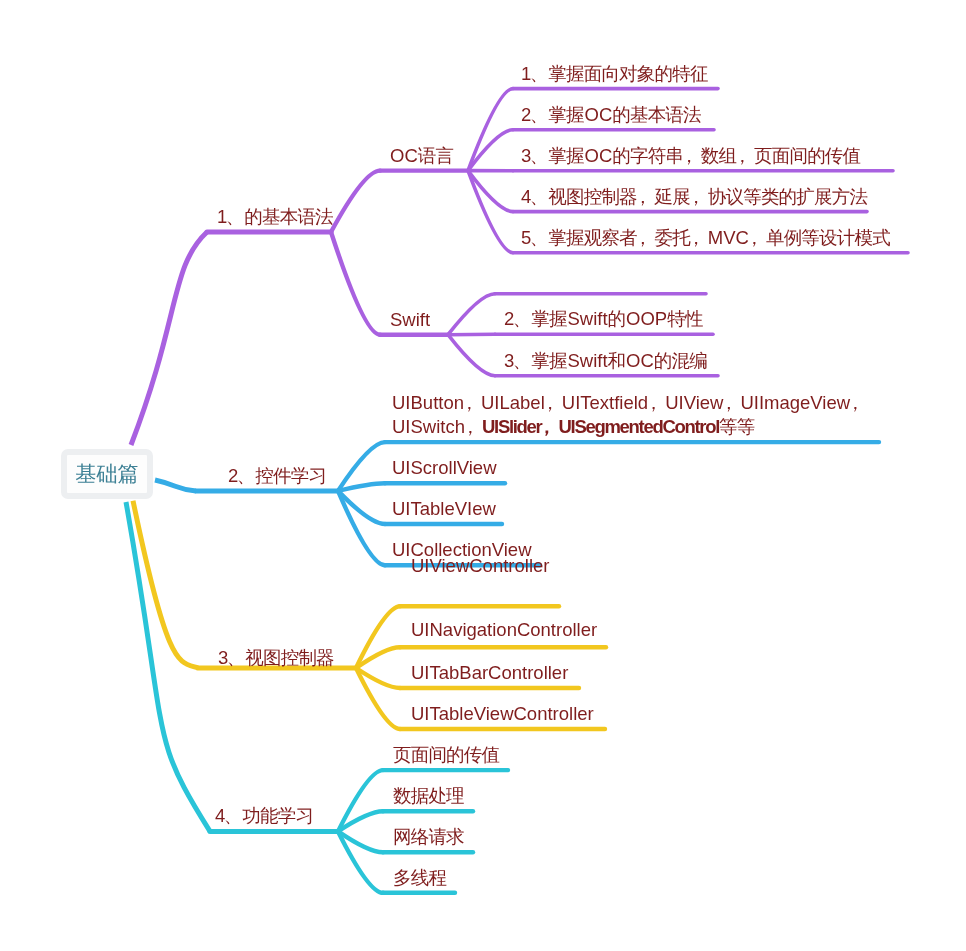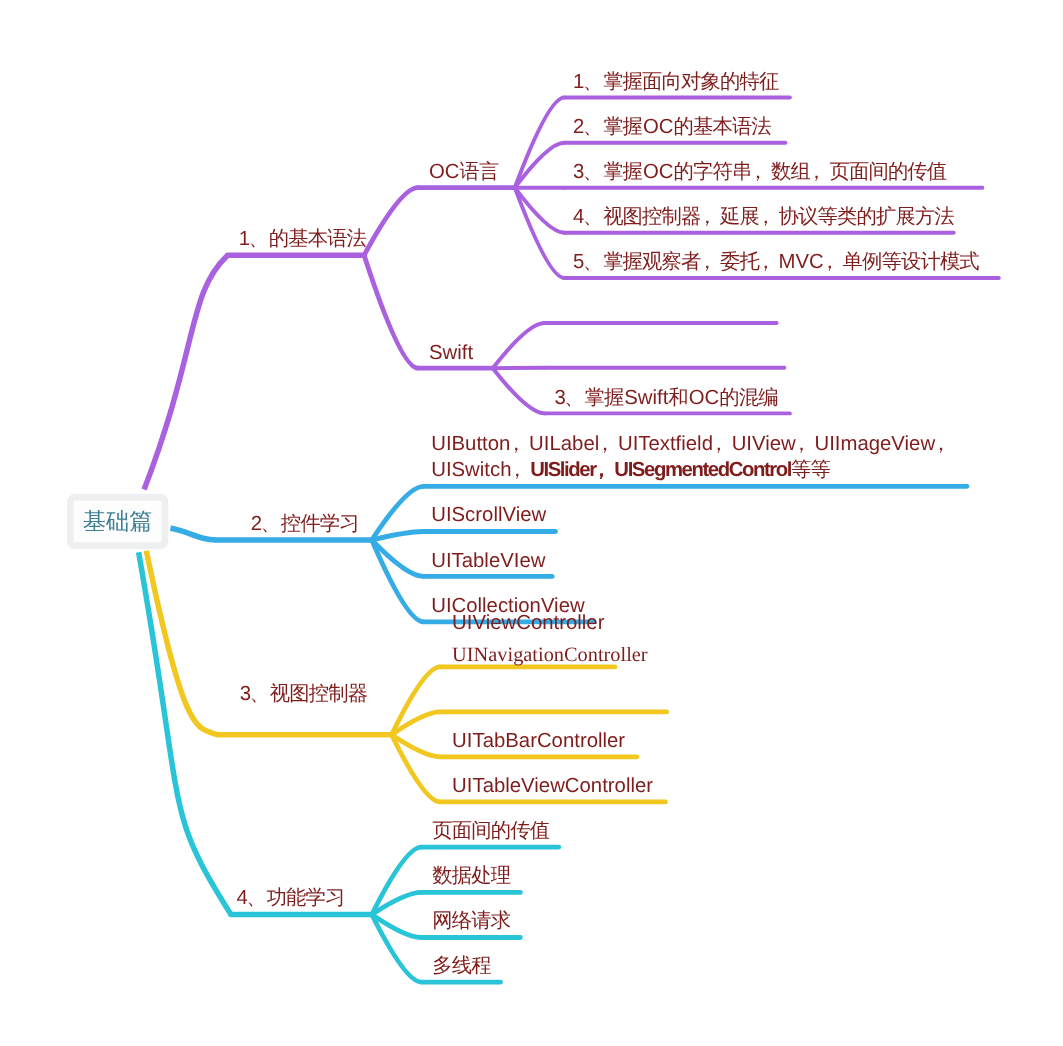--- a/index.html
+++ b/index.html
@@ -80,29 +80,30 @@
       <span>基础篇</span>
     </div>
     <div class="node-label" style="left: 217px; top: 205px;"><span class="lat">1</span><span class="idc">、</span><span class="cjk">的基本语法</span></div>
     <div class="node-label" style="left: 390px; top: 143.6px;"><span class="lat">OC</span><span class="cjk">语言</span></div>
     <div class="node-label" style="left: 521px; top: 61.6px;"><span class="lat">1</span><span class="idc">、</span><span class="cjk">掌握面向对象的特征</span></div>
     <div class="node-label" style="left: 521px; top: 102.7px;"><span class="lat">2</span><span class="idc">、</span><span class="cjk">掌握</span><span class="lat">OC</span><span class="cjk">的基本语法</span></div>
     <div class="node-label" style="left: 521px; top: 143.7px;"><span class="lat">3</span><span class="idc">、</span><span class="cjk">掌握</span><span class="lat">OC</span><span class="cjk">的字符串</span><span class="fwp">，</span><span class="cjk">数组</span><span class="fwp">，</span><span class="cjk">页面间的传值</span></div>
     <div class="node-label" style="left: 521px; top: 184.6px;"><span class="lat">4</span><span class="idc">、</span><span class="cjk">视图控制器</span><span class="fwp">，</span><span class="cjk">延展</span><span class="fwp">，</span><span class="cjk">协议等类的扩展方法</span></div>
     <div class="node-label" style="left: 521px; top: 225.7px;"><span class="lat">5</span><span class="idc">、</span><span class="cjk">掌握观察者</span><span class="fwp">，</span><span class="cjk">委托</span><span class="fwp">，</span><span class="lat">MVC</span><span class="fwp">，</span><span class="cjk">单例等设计模式</span></div>
     <div class="node-label" style="left: 390px; top: 307.7px;"><span class="lat">Swift</span></div>
+    <div class="node-label" style="left: 504px; top: 307.3px;"><span class="lat">2</span><span class="idc">、</span><span class="cjk">掌握</span><span class="lat">Swift</span><span class="cjk">的</span><span class="lat">OOP</span><span class="cjk">特性</span></div>
     <div class="node-label" style="left: 504px; top: 348.8px;"><span class="lat">3</span><span class="idc">、</span><span class="cjk">掌握</span><span class="lat">Swift</span><span class="cjk">和</span><span class="lat">OC</span><span class="cjk">的混编</span></div>
     <div class="node-label" style="left: 228px; top: 463.9px;"><span class="lat">2</span><span class="idc">、</span><span class="cjk">控件学习</span></div>
     <div class="node-label" style="left: 392px; top: 390.6px;"><span><span class="lat">UIButton</span><span class="fwp">，</span><span class="lat">UILabel</span><span class="fwp">，</span><span class="lat">UITextfield</span><span class="fwp">，</span><span class="lat">UIView</span><span class="fwp">，</span><span class="lat">UIImageView</span><span class="fwp">，</span></span><br><span><span class="lat">UISwitch</span><span class="fwp">，</span></span><b><span class="lat">UISlider</span><span class="fwp">，</span><span class="lat">UISegmentedControl</span></b><span><span class="cjk">等等</span></span></div>
     <div class="node-label" style="left: 392px; top: 456.2px;"><span class="lat">UIScrollView</span></div>
     <div class="node-label" style="left: 392px; top: 497px;"><span class="lat">UITableVIew</span></div>
     <div class="node-label" style="left: 392px; top: 538.3px;"><span class="lat">UICollectionView</span></div>
-    <div class="node-label" style="left: 218px; top: 618px; text-align: center;"><span class="lat">3</span><span class="idc">、</span><span class="cjk">视图控制器</span></div>
+    <div class="node-label" style="left: 218px; top: 646px; text-align: center;"><span class="lat">3</span><span class="idc">、</span><span class="cjk">视图控制器</span></div>
     <div class="node-label" style="left: 411px; top: 554px;"><span class="lat">UIViewController</span></div>
-    <div class="node-label" style="left: 411px; top: 584px; font-family: Liberation Serif, serif;"><span class="lat">UINavigationController</span></div>
+    <div class="node-label" style="left: 411px; top: 618px;"><span class="lat">UINavigationController</span></div>
     <div class="node-label" style="left: 411px; top: 702px;"><span class="lat">UITableViewController</span></div>
     <div class="node-label" style="left: 411px; top: 661px;"><span class="lat">UITabBarController</span></div>
     <div class="node-label" style="left: 215px; top: 804.4px;"><span class="lat">4</span><span class="idc">、</span><span class="cjk">功能学习</span></div>
     <div class="node-label" style="left: 393px; top: 743.1px;"><span class="cjk">页面间的传值</span></div>
     <div class="node-label" style="left: 393px; top: 784.3px;"><span class="cjk">数据处理</span></div>
     <div class="node-label" style="left: 393px; top: 825.3px;"><span class="cjk">网络请求</span></div>
     <div class="node-label" style="left: 393px; top: 865.8px;"><span class="cjk">多线程</span></div>
   </div>
 
 </body></html>

